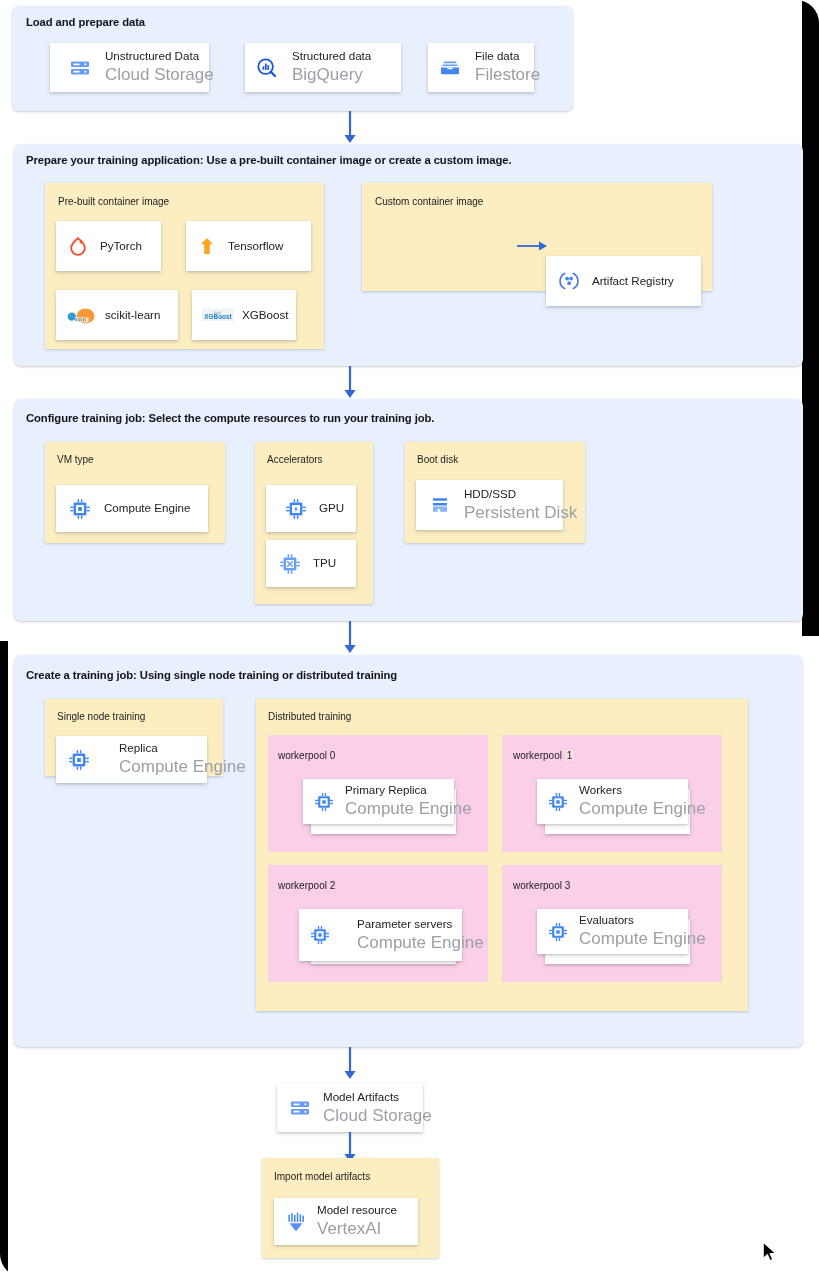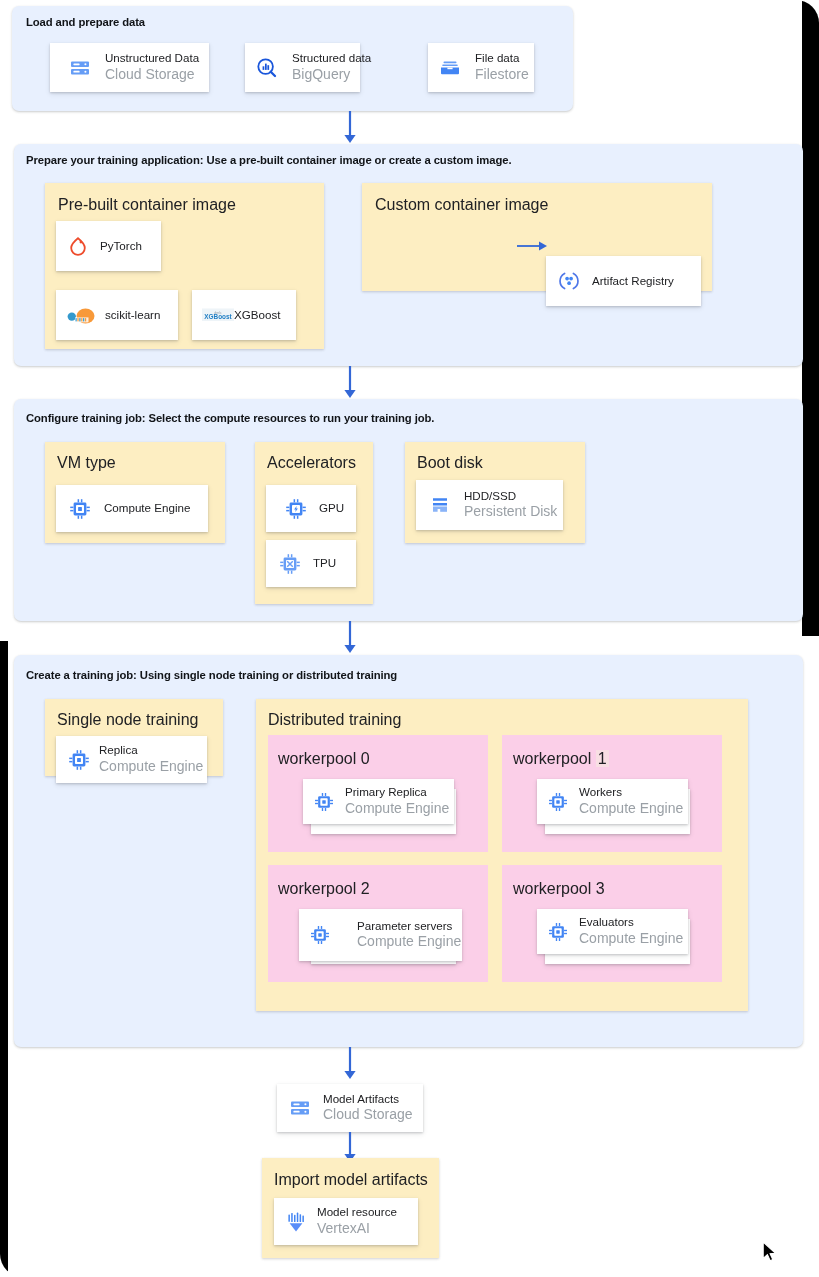--- a/index.html
+++ b/index.html
@@ -39,21 +39,21 @@
   }
 
   
   .ygroup {
     position: absolute;
     background: #fdeec2;
     box-shadow: 0 1px 2px rgba(60,64,67,.16), 0 1px 3px rgba(60,64,67,.08);
   }
   .ygroup-title, .pgroup-title {
     position: absolute;
-    font-size: 16px;
+    font-size: 10px;
     color: #202124;
     white-space: nowrap;
   }
 
   
   .pgroup {
     position: absolute;
     background: #fbcfe8;
   }
   .hl { background: #f8dfe3; padding: 0 2px; }
@@ -68,21 +68,21 @@
   }
   .card .ico {
     flex: 0 0 auto;
     display: flex; align-items: center; justify-content: center;
   }
   .card .txt { display: flex; flex-direction: column; justify-content: center; }
   .card .t1 {
     font-size: 11.6px; color: #202124; line-height: 1.28; white-space: nowrap;
   }
   .card .t2 {
-    font-size: 14px; color: #9aa0a6; line-height: 1.28; white-space: nowrap;
+    font-size: 17px; color: #9aa0a6; line-height: 1.28; white-space: nowrap;
   }
   .card.two-line-title .t1 { white-space: normal; line-height: 1.22; }
 
   
   .ghost {
     position: absolute;
     background: #ffffff;
     box-shadow: 0 1px 2px rgba(60,64,67,.22), 0 2px 5px rgba(60,64,67,.13);
   }
 
@@ -113,21 +113,21 @@
         <circle cx="17.4" cy="8.3" r="1.05" fill="#ffffff"></circle>
         <circle cx="17.4" cy="15.7" r="1.05" fill="#ffffff"></circle>
       </svg>
     </span>
     <span class="txt">
       <span class="t1">Unstructured Data</span>
       <span class="t2">Cloud Storage</span>
     </span>
   </div>
 
-  <div class="card" style="left:245px; top:43px; width:115px; height:49px; padding:0 10px; gap:13px;">
+  <div class="card" style="left:245px; top:43px; width:156px; height:49px; padding:0 10px; gap:13px;">
     <span class="ico">
       <svg width="24" height="24" viewBox="0 0 24 24">
         <circle cx="10.6" cy="10.6" r="7.3" fill="none" stroke="#1a56db" stroke-width="1.8"></circle>
         <rect x="7.6" y="10.3" width="1.7" height="3.6" fill="#1a56db"></rect>
         <rect x="10" y="7.6" width="1.7" height="6.3" fill="#1a56db"></rect>
         <rect x="12.4" y="9.2" width="1.7" height="4.7" fill="#1a56db"></rect>
         <line x1="15.7" y1="15.7" x2="20" y2="20" stroke="#1a56db" stroke-width="2.3" stroke-linecap="round"></line>
       </svg>
     </span>
     <span class="txt">
@@ -167,41 +167,51 @@
       <svg width="20" height="22" viewBox="0 0 20 22">
         <path d="M10 3.2 C5.2 7 3.2 9.6 3.2 13 a6.8 6.8 0 0 0 13.6 0 c0-3.4-2-6-6.8-9.8 Z" fill="none" stroke="#ee4c2c" stroke-width="1.8"></path>
         <circle cx="12.9" cy="7.1" r="1.35" fill="#ee4c2c"></circle>
       </svg>
     </span>
     <span class="txt">
         <span class="t1">PyTorch</span>
       </span>
   </div>
 
+  <div class="card" style="left:186px; top:221px; width:125px; height:50px; padding:0 12px; gap:12px;">
+    <span class="ico">
+      <svg width="18" height="22" viewBox="0 0 18 22">
+        <path d="M9 3 L15.2 9.2 L11.8 9.2 L11.8 19 L6.2 19 L6.2 9.2 L2.8 9.2 Z" fill="#f5a623"></path>
+      </svg>
+    </span>
+    <span class="txt">
+        <span class="t1">Tensorflow</span>
+      </span>
+  </div>
 
   <div class="card" style="left:56px; top:290px; width:122px; height:50px; padding:0 10px; gap:9px;">
     <span class="ico">
       <svg width="30" height="20" viewBox="0 0 30 20">
         <ellipse cx="19.5" cy="11" rx="9" ry="7.5" fill="#f89939"></ellipse>
         <circle cx="5.8" cy="11.6" r="4.2" fill="#3499cd"></circle>
         <rect x="9" y="12.4" width="13.5" height="5" fill="#ffffff" opacity=".82"></rect>
         <rect x="9.5" y="13.1" width="1.2" height="3.3" fill="#3499cd"></rect>
         <rect x="11.4" y="13.1" width="1.2" height="3.3" fill="#f89939"></rect>
         <rect x="13.3" y="13.1" width="1.2" height="3.3" fill="#3499cd"></rect>
         <rect x="15.2" y="13.1" width="1.2" height="3.3" fill="#f89939"></rect>
         <rect x="17.1" y="13.1" width="1.2" height="3.3" fill="#3499cd"></rect>
         <rect x="19" y="13.1" width="1.2" height="3.3" fill="#f89939"></rect>
       </svg>
     </span>
     <span class="txt">
         <span class="t1">scikit-learn</span>
       </span>
   </div>
 
-  <div class="card" style="left:192px; top:290px; width:104px; height:50px; padding:0 10px; gap:0;">
+  <div class="card" style="left:192px; top:290px; width:104px; height:50px; padding:0 10px; gap:8px;">
     <span class="ico">
       <svg width="32" height="20" viewBox="0 0 32 20">
         <rect x="0" y="3.5" width="32" height="12.5" fill="#eef4f8"></rect>
         <text x="16" y="8.6" font-family="'Liberation Sans',sans-serif" font-size="3.6" fill="#9aa4ae" text-anchor="middle">dmlc</text>
         <text x="16" y="14.2" font-family="'Liberation Sans',sans-serif" font-size="6.4" font-weight="bold" fill="#1f7ec4" text-anchor="middle">XGBoost</text>
       </svg>
     </span>
     <span class="txt">
         <span class="t1">XGBoost</span>
       </span>
@@ -330,21 +340,21 @@
   <svg class="arrow" style="left:341px; top:621px;" width="18" height="33" viewBox="0 0 18 33">
     <line x1="9" y1="0" x2="9" y2="25" stroke="#3367d6" stroke-width="2.2"></line>
     <path d="M3.4 24 L9 32 L14.6 24 Z" fill="#3367d6"></path>
   </svg>
 
   <div class="stage" style="left:14px; top:655px; width:789px; height:392px;"></div>
   <div class="stage-title" style="left:26px; top:669px;">Create a training job: Using single node training or distributed training</div>
 
   <div class="ygroup" style="left:45px; top:699px; width:178px; height:77px;"></div>
   <div class="ygroup-title" style="left:57px; top:711px;">Single node training</div>
-  <div class="card" style="left:56px; top:736px; width:151px; height:47px; padding:0 11px; gap:8px;">
+  <div class="card" style="left:56px; top:736px; width:151px; height:47px; padding:0 11px; gap:28px;">
     <span class="ico">
       <svg width="24" height="24" viewBox="0 0 24 24">
         <g fill="#4285f4">
           <rect x="5.6" y="5.6" width="12.8" height="12.8" rx="1.4"></rect>
           <rect x="9.6" y="2.2" width="1.5" height="3.2"></rect>
             <rect x="12.9" y="2.2" width="1.5" height="3.2"></rect>
           <rect x="9.6" y="18.6" width="1.5" height="3.2"></rect>
             <rect x="12.9" y="18.6" width="1.5" height="3.2"></rect>
           <rect x="2.2" y="9.6" width="3.2" height="1.5"></rect>
             <rect x="2.2" y="12.9" width="3.2" height="1.5"></rect>

